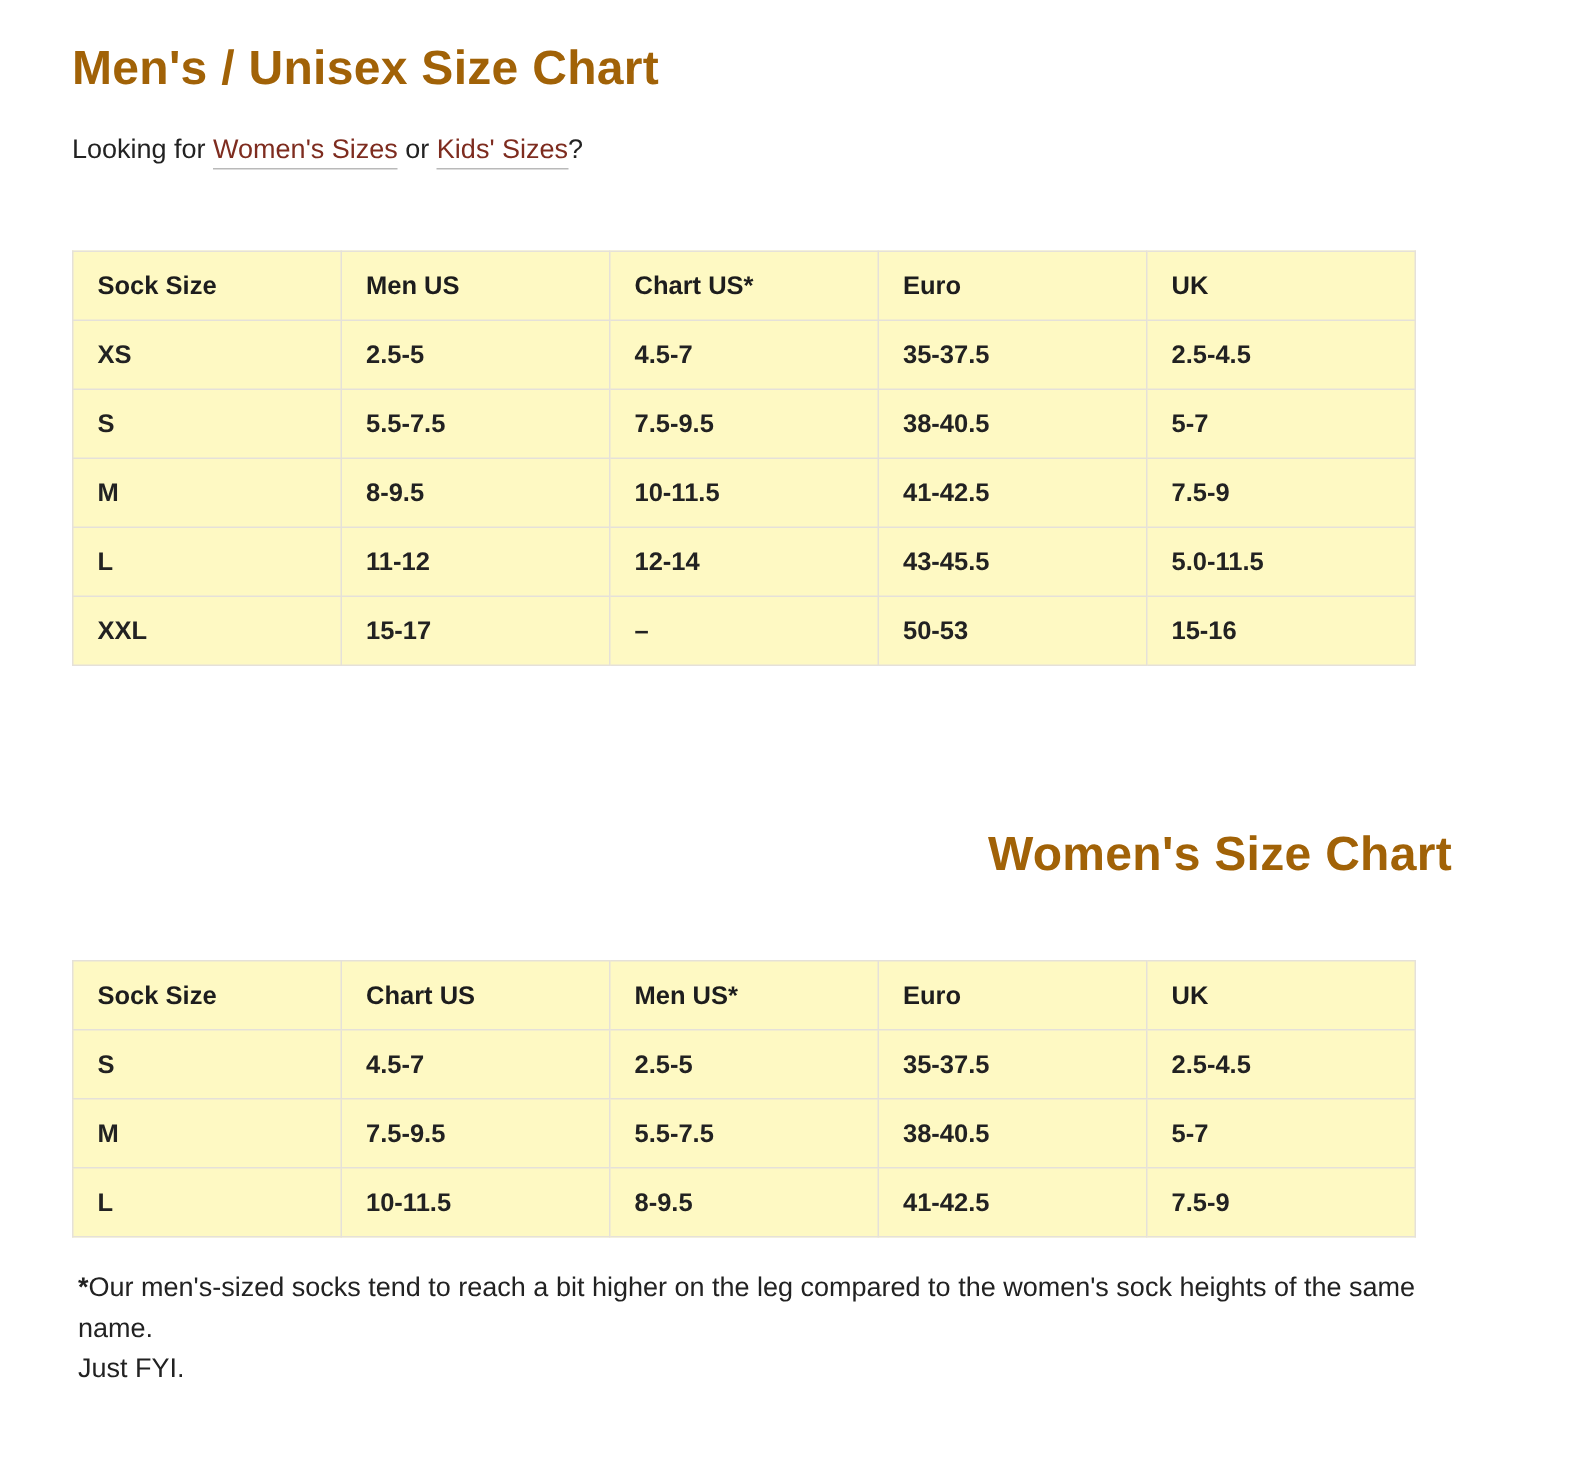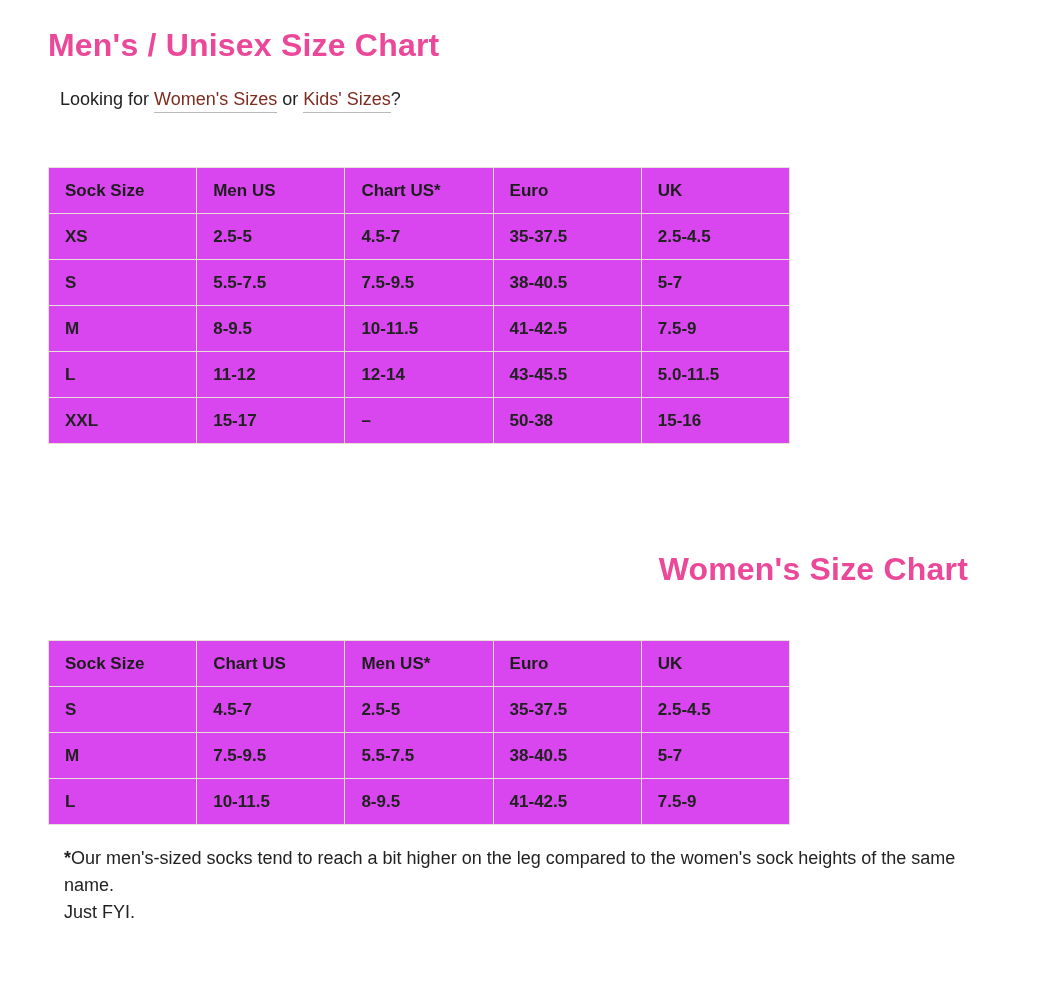--- a/index.html
+++ b/index.html
@@ -12,64 +12,64 @@
     color: #222222;
   }
   .content {
     margin-left: 48px;
     width: 920px;
   }
   h1.chart-title {
     font-size: 32px;
     line-height: 38px;
     font-weight: 700;
-    color: #ec4899;
+    color: #a16207;
     margin: 0;
     letter-spacing: 0.2px;
   }
   h1.first-title { margin-top: 26px; }
   h1.second-title { margin-top: 106px; text-align: right; }
   .looking-for {
-    margin: 24px 0 0 12px;
+    margin: 24px 0 0 0;
     font-size: 18px;
     line-height: 22px;
     color: #222222;
   }
   .looking-for a {
     color: var(--link-color, #7e2c1f);
     text-decoration: none;
     border-bottom: 1px solid var(--underline-color, #b9b9b9);
     padding-bottom: 3px;
     cursor: pointer;
   }
   table.size-table {
     border-collapse: collapse;
     table-layout: fixed;
-    width: 742px;
-    background: #d946ef;
+    width: 896px;
+    background: #fef9c3;
   }
   table.first-table { margin-top: 57px; }
   table.second-table { margin-top: 52px; }
   table.size-table th,
   table.size-table td {
     border: 1px solid var(--border-color, #e5e1d9);
     text-align: left;
     vertical-align: middle;
     padding: 13px 16px;
     font-size: 17px;
     line-height: 19px;
     color: #222222;
     font-weight: bold;
   }
   table.size-table th {
     font-weight: 700;
     color: #1d1d1d;
   }
   .footnote {
-    margin: 20px 0 0 16px;
+    margin: 20px 0 0 4px;
     font-size: 18px;
     line-height: 27px;
     color: #222222;
   }
   .footnote .star { font-weight: 700; }
   .spacer-bottom { height: 43px; }
 </style>
 </head>
 <body>
 
@@ -115,21 +115,21 @@
           <td>L</td>
           <td>11-12</td>
           <td>12-14</td>
           <td>43-45.5</td>
           <td>5.0-11.5</td>
         </tr>
         <tr>
           <td>XXL</td>
           <td>15-17</td>
           <td>–</td>
-          <td>50-38</td>
+          <td>50-53</td>
           <td>15-16</td>
         </tr>
       </tbody>
   </table>
 
   <h1 class="chart-title second-title">Women's Size Chart</h1>
 
   <table class="size-table second-table">
     <thead>
         <tr>

